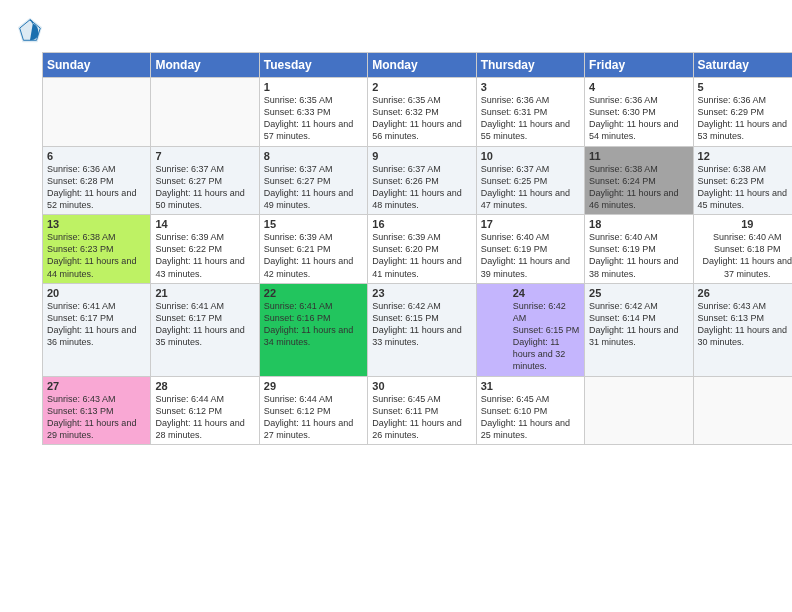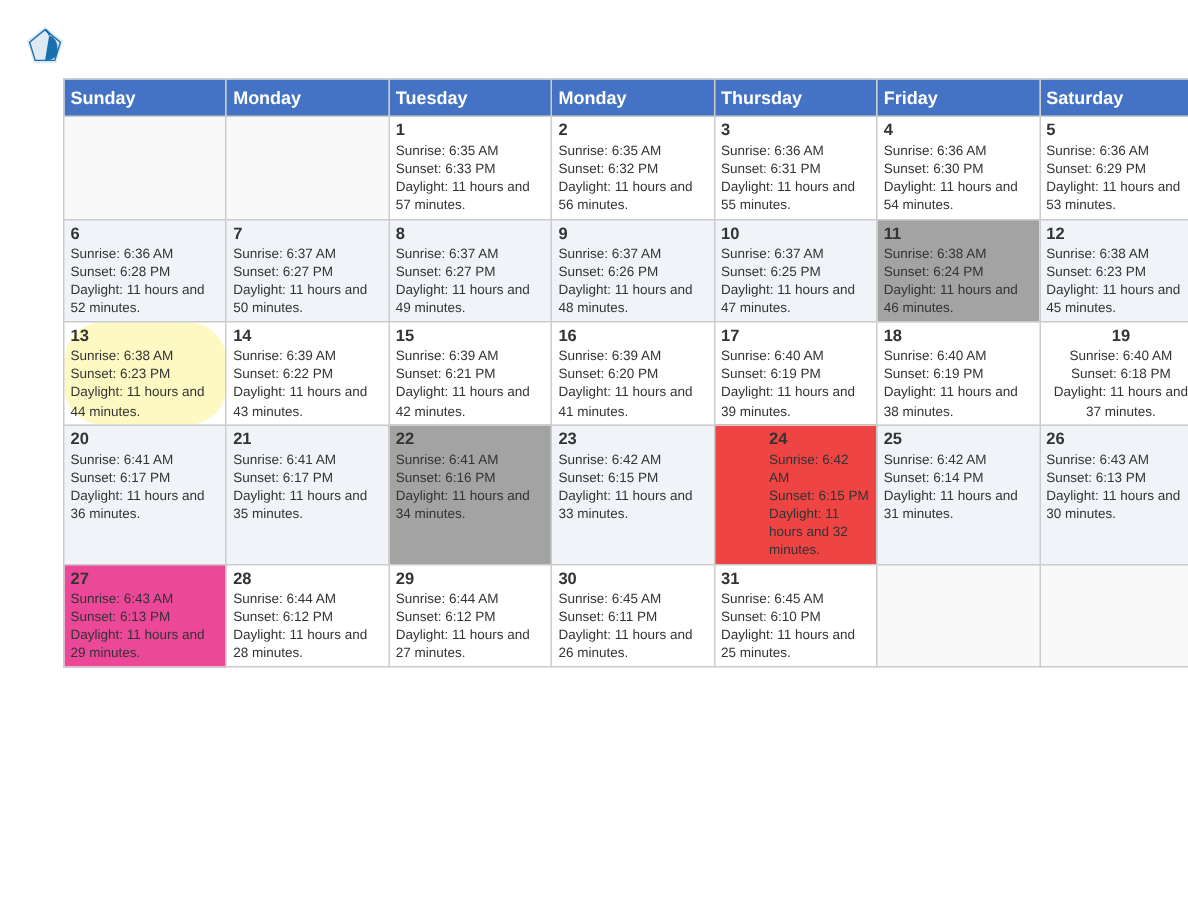--- a/index.html
+++ b/index.html
@@ -207,21 +207,21 @@
 Daylight: 11 hours and 46 minutes.</div>
         </td>
         <td style="background: rgb(240, 244, 248);">
           <span class="day-number">12</span>
           <div class="day-info" style="white-space: pre-line;">Sunrise: 6:38 AM
 Sunset: 6:23 PM
 Daylight: 11 hours and 45 minutes.</div>
         </td>
       </tr>
       <tr>
-        <td style="background: #fef9c3; border-radius: 25px;">
+        <td style="background: #bef264;">
           <span class="day-number">13</span>
           <div class="day-info" style="white-space: pre-line;">Sunrise: 6:38 AM
 Sunset: 6:23 PM
 Daylight: 11 hours and 44 minutes.</div>
         </td>
         <td style="background: rgb(255, 255, 255);">
           <span class="day-number">14</span>
           <div class="day-info" style="white-space: pre-line;">Sunrise: 6:39 AM
 Sunset: 6:22 PM
 Daylight: 11 hours and 43 minutes.</div>
@@ -263,53 +263,53 @@
           <div class="day-info" style="white-space: pre-line;">Sunrise: 6:41 AM
 Sunset: 6:17 PM
 Daylight: 11 hours and 36 minutes.</div>
         </td>
         <td style="background: rgb(240, 244, 248);">
           <span class="day-number">21</span>
           <div class="day-info" style="white-space: pre-line;">Sunrise: 6:41 AM
 Sunset: 6:17 PM
 Daylight: 11 hours and 35 minutes.</div>
         </td>
-        <td style="background: #a3a3a3;">
+        <td style="background: #22c55e;">
           <span class="day-number">22</span>
           <div class="day-info" style="white-space: pre-line;">Sunrise: 6:41 AM
 Sunset: 6:16 PM
 Daylight: 11 hours and 34 minutes.</div>
         </td>
         <td style="background: rgb(240, 244, 248);">
           <span class="day-number">23</span>
           <div class="day-info" style="white-space: pre-line;">Sunrise: 6:42 AM
 Sunset: 6:15 PM
 Daylight: 11 hours and 33 minutes.</div>
         </td>
-        <td style="background: #ef4444; padding-left: 36px;">
+        <td style="background: #c4b5fd; padding-left: 36px;">
           <span class="day-number">24</span>
           <div class="day-info" style="white-space: pre-line;">Sunrise: 6:42 AM
 Sunset: 6:15 PM
 Daylight: 11 hours and 32 minutes.</div>
         </td>
         <td style="background: rgb(240, 244, 248);">
           <span class="day-number">25</span>
           <div class="day-info" style="white-space: pre-line;">Sunrise: 6:42 AM
 Sunset: 6:14 PM
 Daylight: 11 hours and 31 minutes.</div>
         </td>
         <td style="background: rgb(240, 244, 248);">
           <span class="day-number">26</span>
           <div class="day-info" style="white-space: pre-line;">Sunrise: 6:43 AM
 Sunset: 6:13 PM
 Daylight: 11 hours and 30 minutes.</div>
         </td>
       </tr>
       <tr>
-        <td style="background: #ec4899;">
+        <td style="background: #f9a8d4;">
           <span class="day-number">27</span>
           <div class="day-info" style="white-space: pre-line;">Sunrise: 6:43 AM
 Sunset: 6:13 PM
 Daylight: 11 hours and 29 minutes.</div>
         </td>
         <td style="background: rgb(255, 255, 255);">
           <span class="day-number">28</span>
           <div class="day-info" style="white-space: pre-line;">Sunrise: 6:44 AM
 Sunset: 6:12 PM
 Daylight: 11 hours and 28 minutes.</div>

